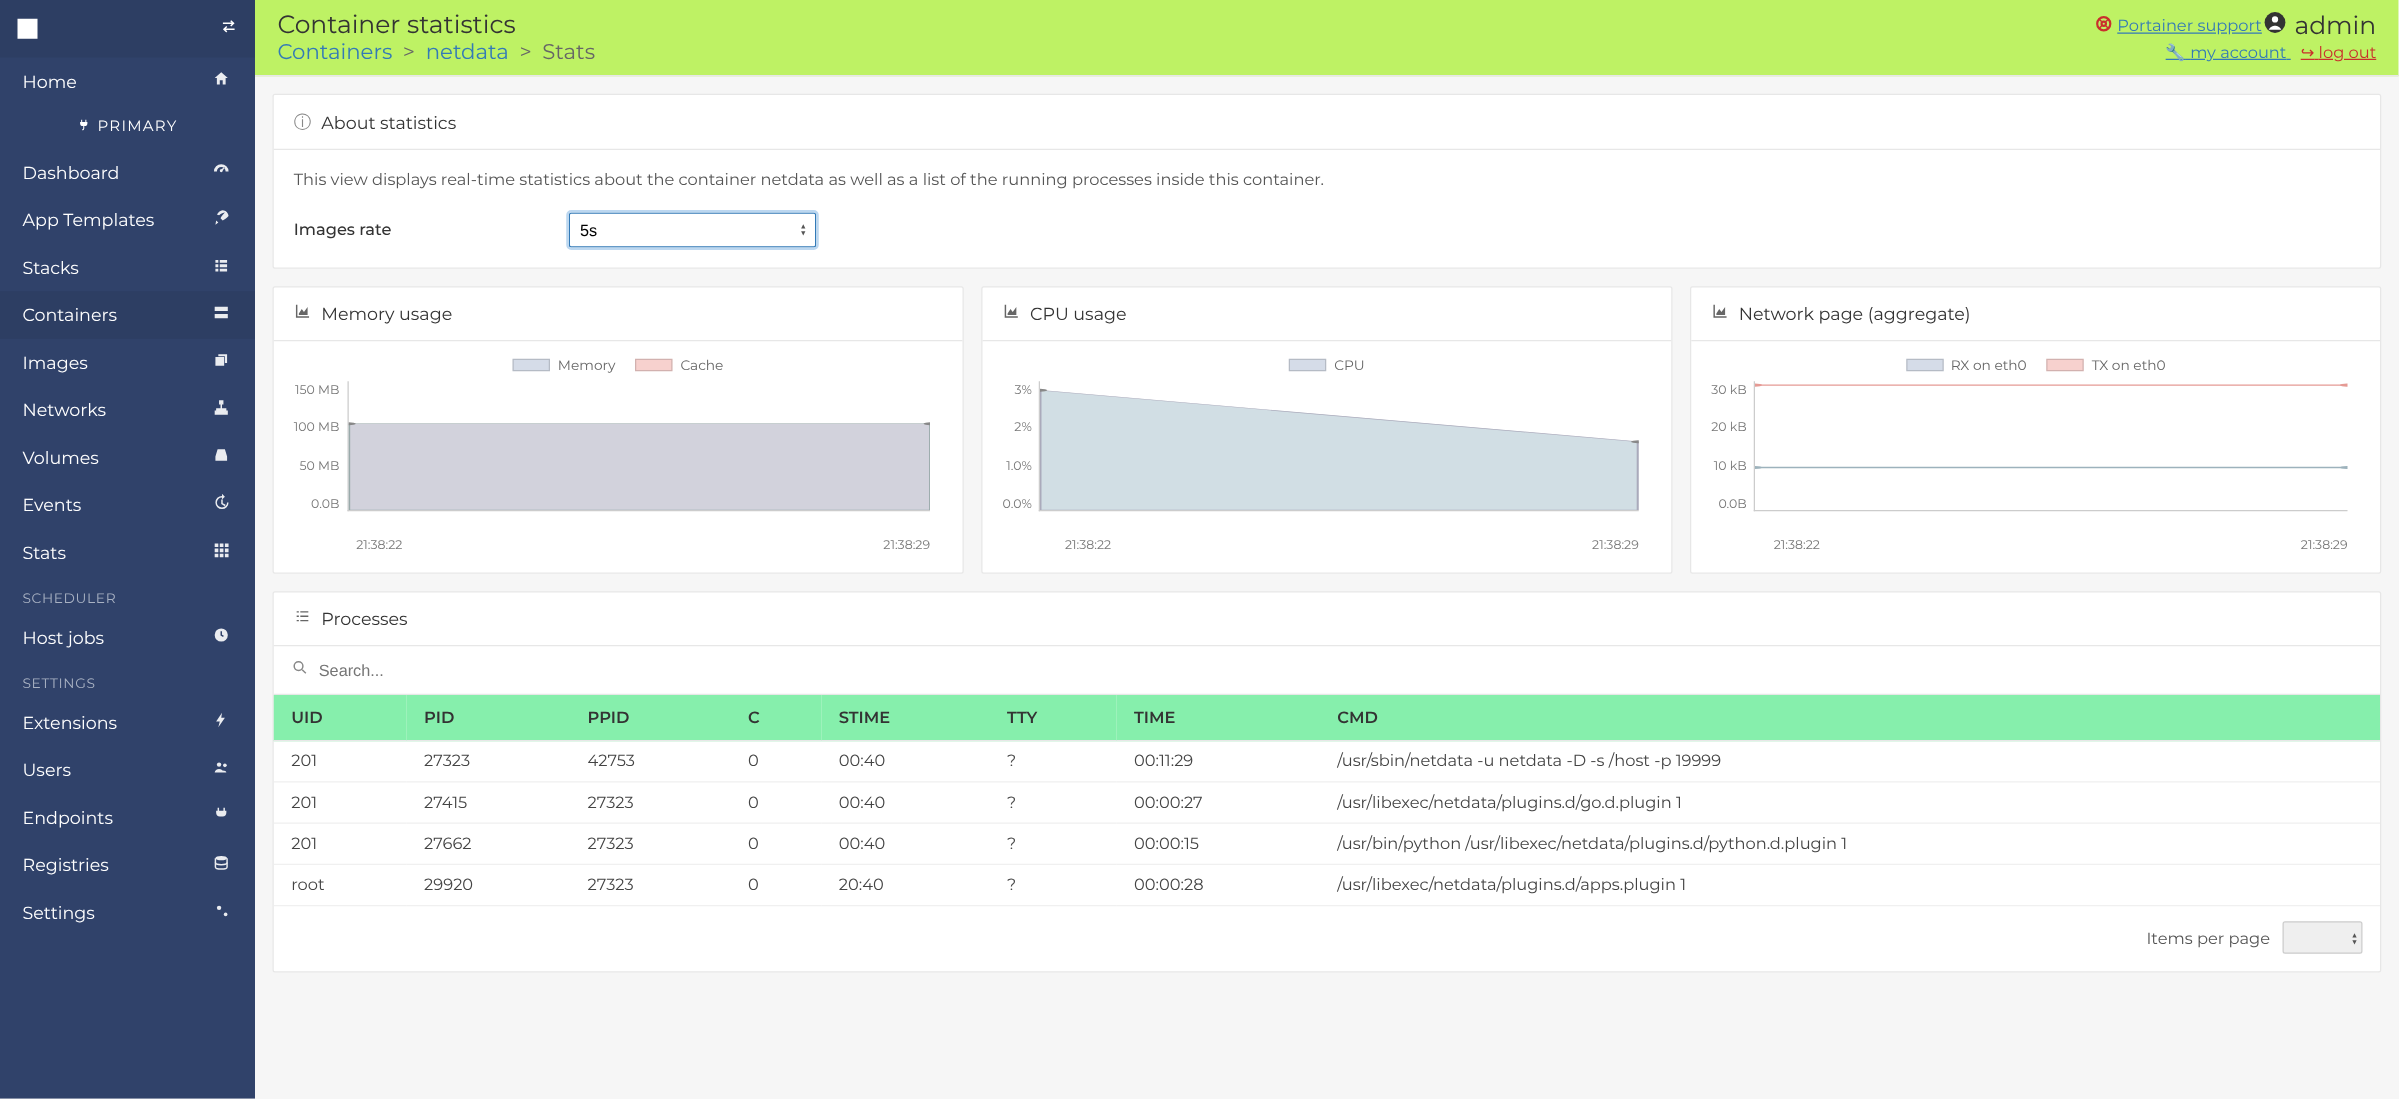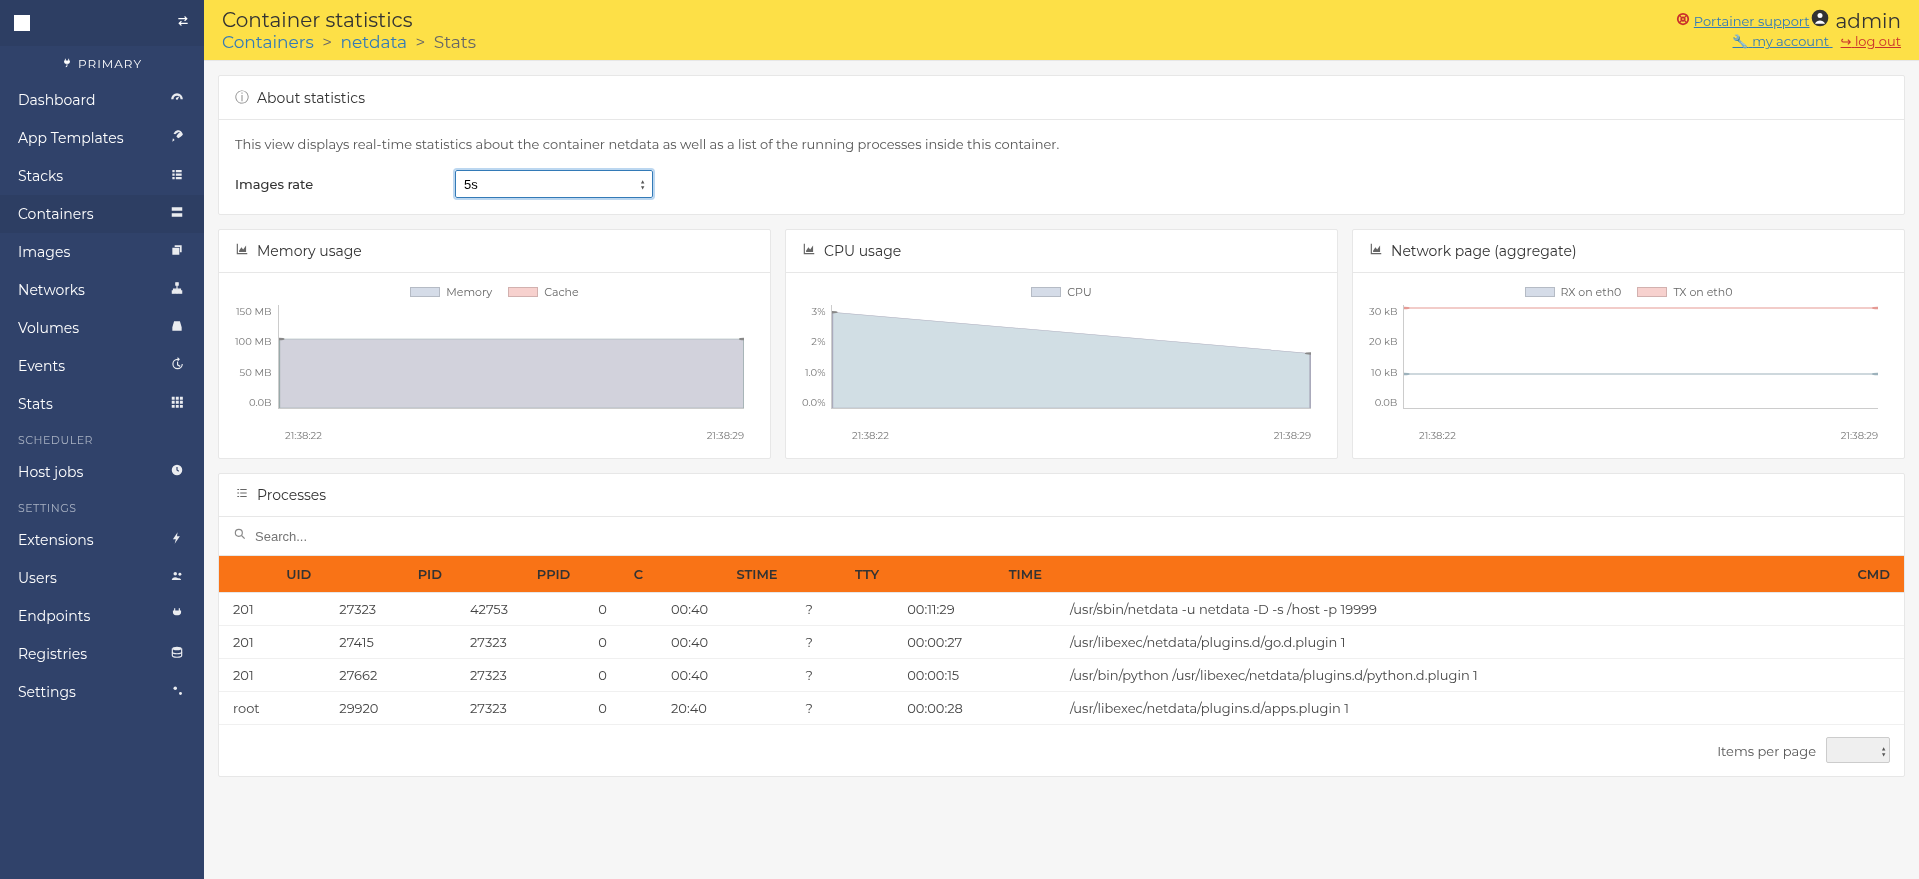--- a/index.html
+++ b/index.html
@@ -71,21 +71,21 @@
     gap: 6px;
   }
   
   .main {
     flex: 1;
     display: flex;
     flex-direction: column;
     overflow: auto;
   }
   .topbar {
-    background: #fde047;
+    background: #bef264;
     border-bottom: 1px solid #e7e7e7;
     padding: 8px 18px;
     display: flex;
     justify-content: space-between;
     align-items: flex-start;
   }
   .page-title {
     font-size: 20px;
     font-weight: 400;
     color: #333;
@@ -272,26 +272,26 @@
     font-size: 13px;
     width: 300px;
     color: #333;
   }
   table.proc {
     width: 100%;
     border-collapse: collapse;
     font-size: 13px;
   }
   table.proc th {
-    text-align: right;
+    text-align: left;
     padding: 10px 14px;
     font-weight: 600;
     color: #333;
     border-bottom: 1px solid #e7e7e7;
-    background: #f97316;
+    background: #86efac;
   }
   table.proc td {
     padding: 8px 14px;
     border-bottom: 1px solid #f0f0f0;
     color: #444;
   }
   .pagination-row {
     display: flex;
     justify-content: flex-end;
     align-items: center;
@@ -324,20 +324,26 @@
 <div class="sidebar">
   <div class="sidebar-header">
     <span class="sidebar-logo"></span>
     <span style="cursor:pointer;">
       <svg class="ico" viewBox="0 0 24 24" fill="#fff">
           <path d="M4 7h12l-2-2 1.4-1.4L20 8l-4.6 4.4L14 11l2-2H4V7zm16 10H8l2 2-1.4 1.4L4 16l4.6-4.4L10 13l-2 2h12v2z"></path>
         </svg>
     </span>
   </div>
 
+  <div class="sidebar-item">
+    <span>Home</span>
+    <span class="icon-slot"><svg class="ico" viewBox="0 0 24 24" fill="#fff">
+          <path d="M12 3l9 8h-3v9h-4v-6h-4v6H6v-9H3z"></path>
+        </svg></span>
+  </div>
 
   <div class="sidebar-primary">
     <span><svg class="ico" viewBox="0 0 24 24" fill="#fff" style="width:10px;height:10px;">
           <path d="M7 2h2v4h6V2h2v4h2v3c0 3-2 5-5 5h-1v4c0 2-1 4-4 4v-2c1 0 2-1 2-2v-4h-1c-3 0-5-2-5-5V6h2V2z"></path>
         </svg></span>
     <span>PRIMARY</span>
   </div>
 
   <div class="sidebar-item">
     <span>Dashboard</span>

